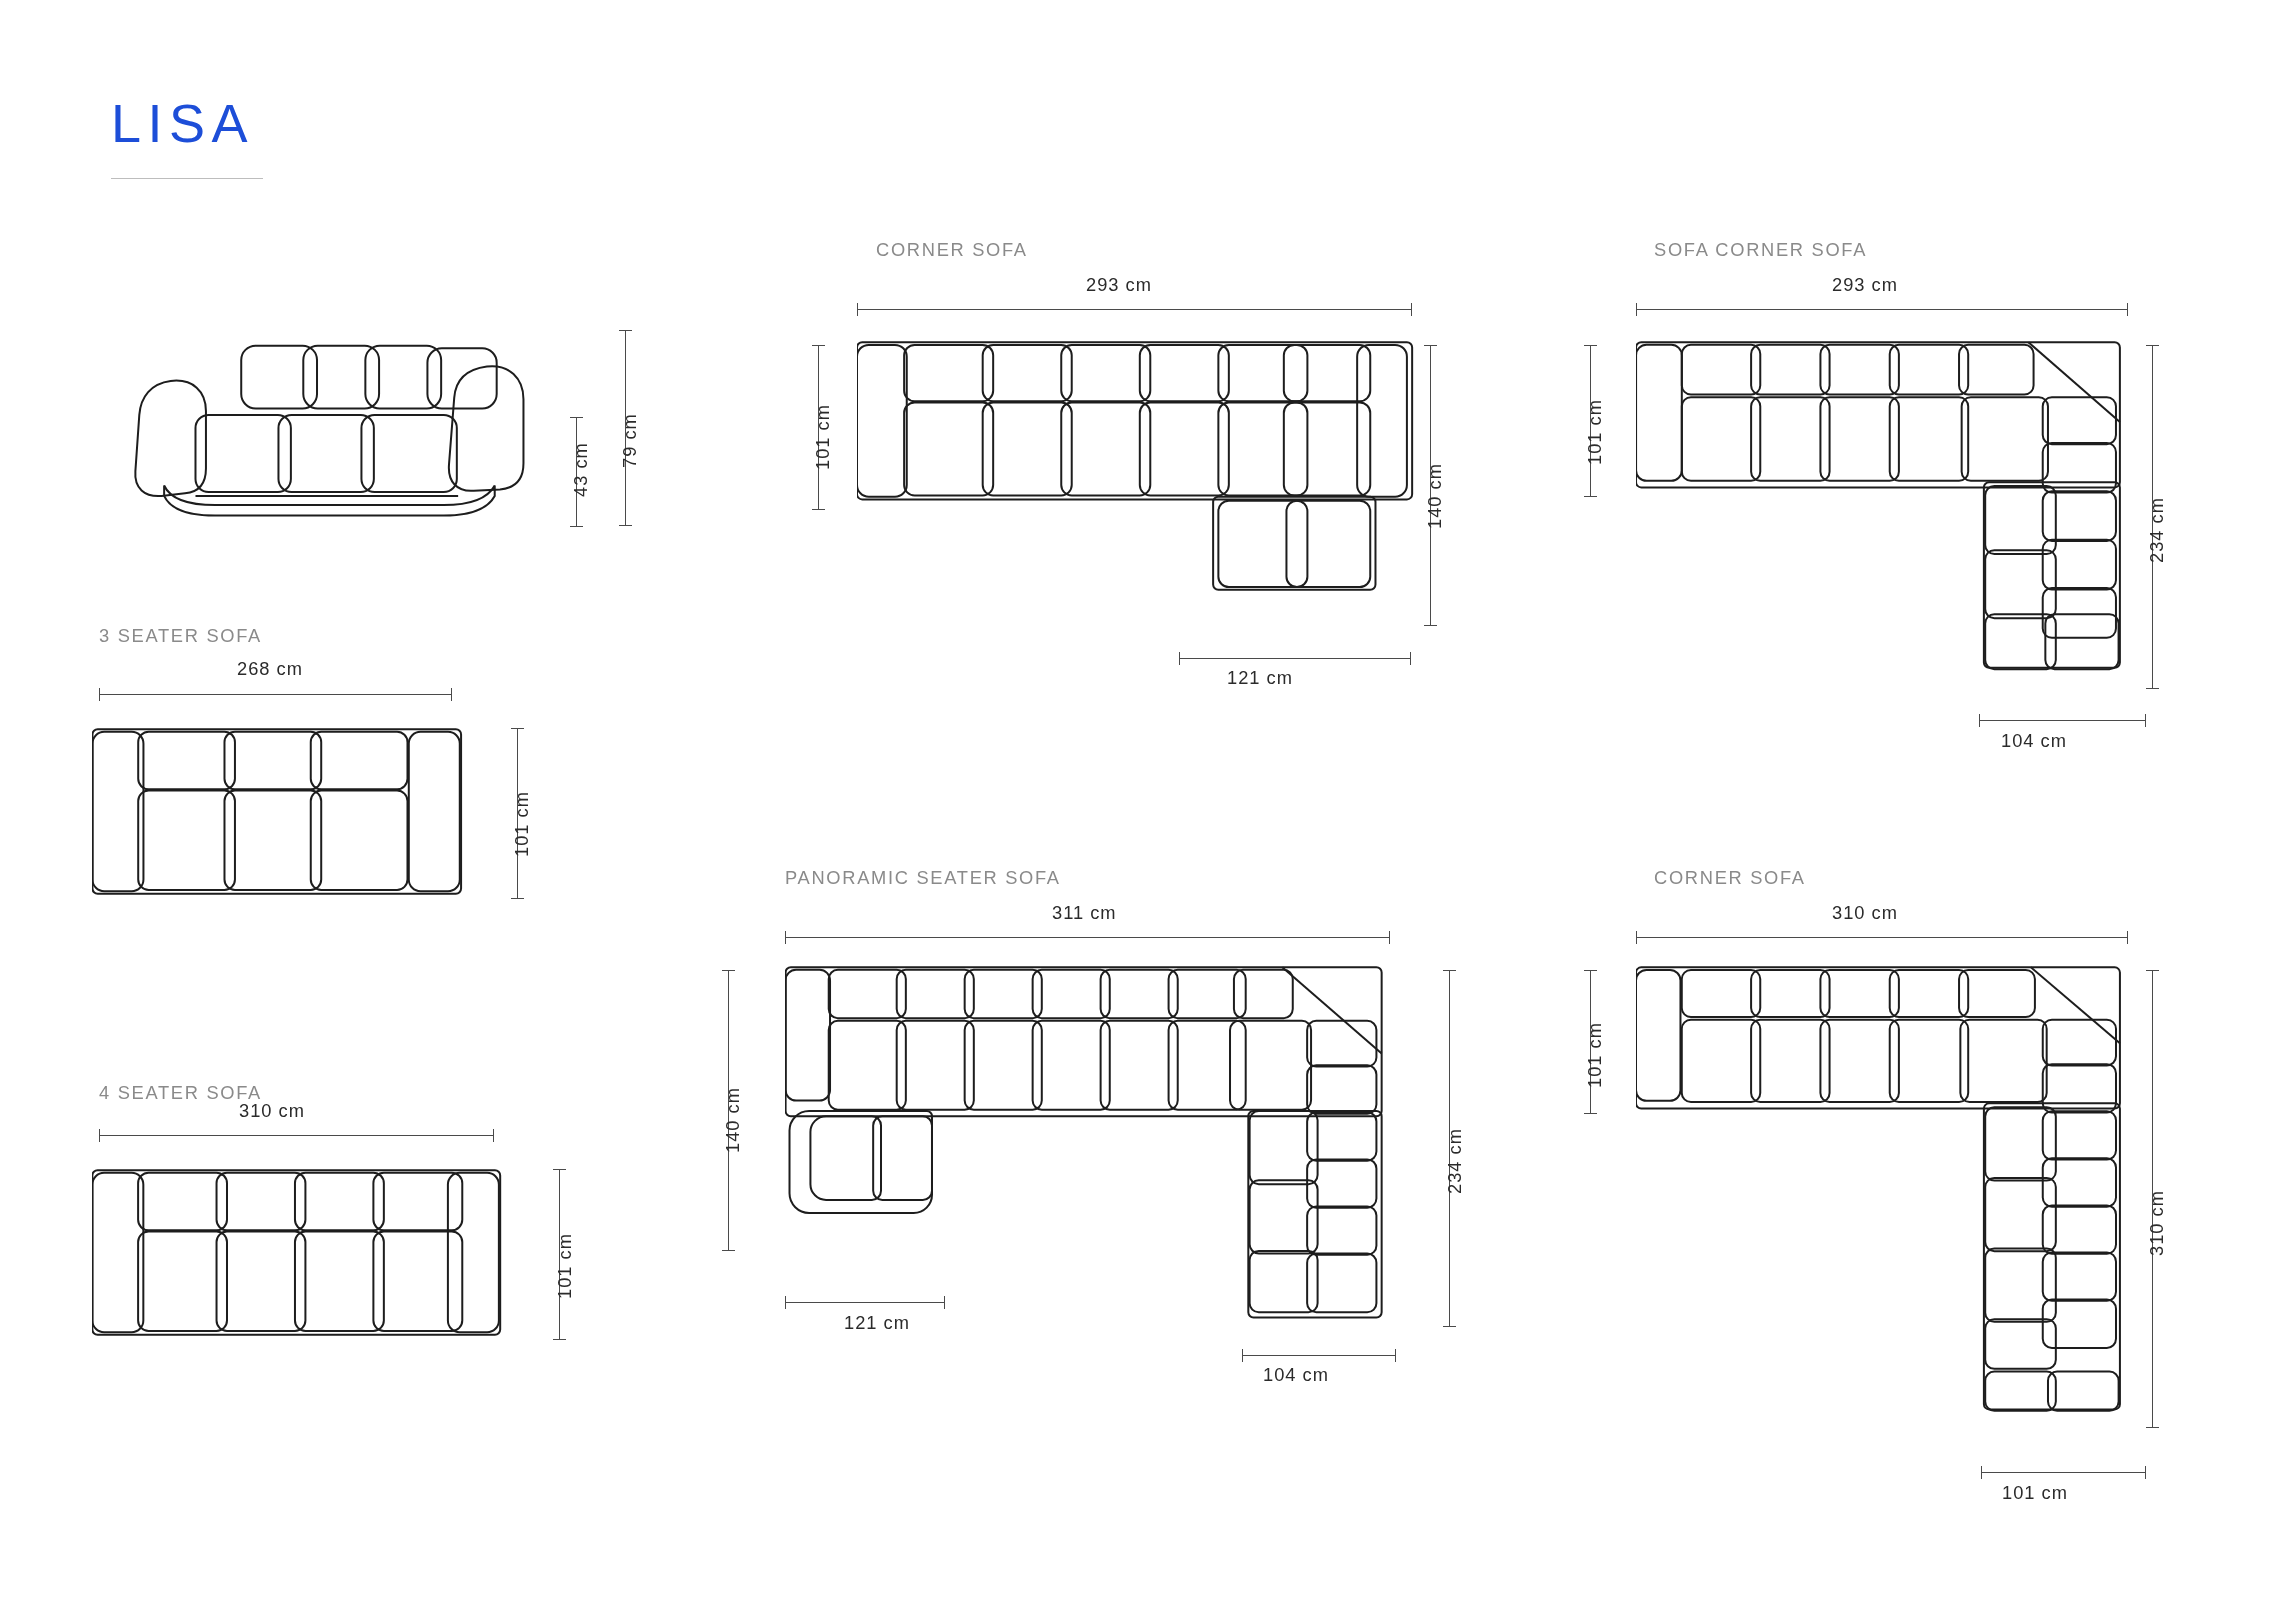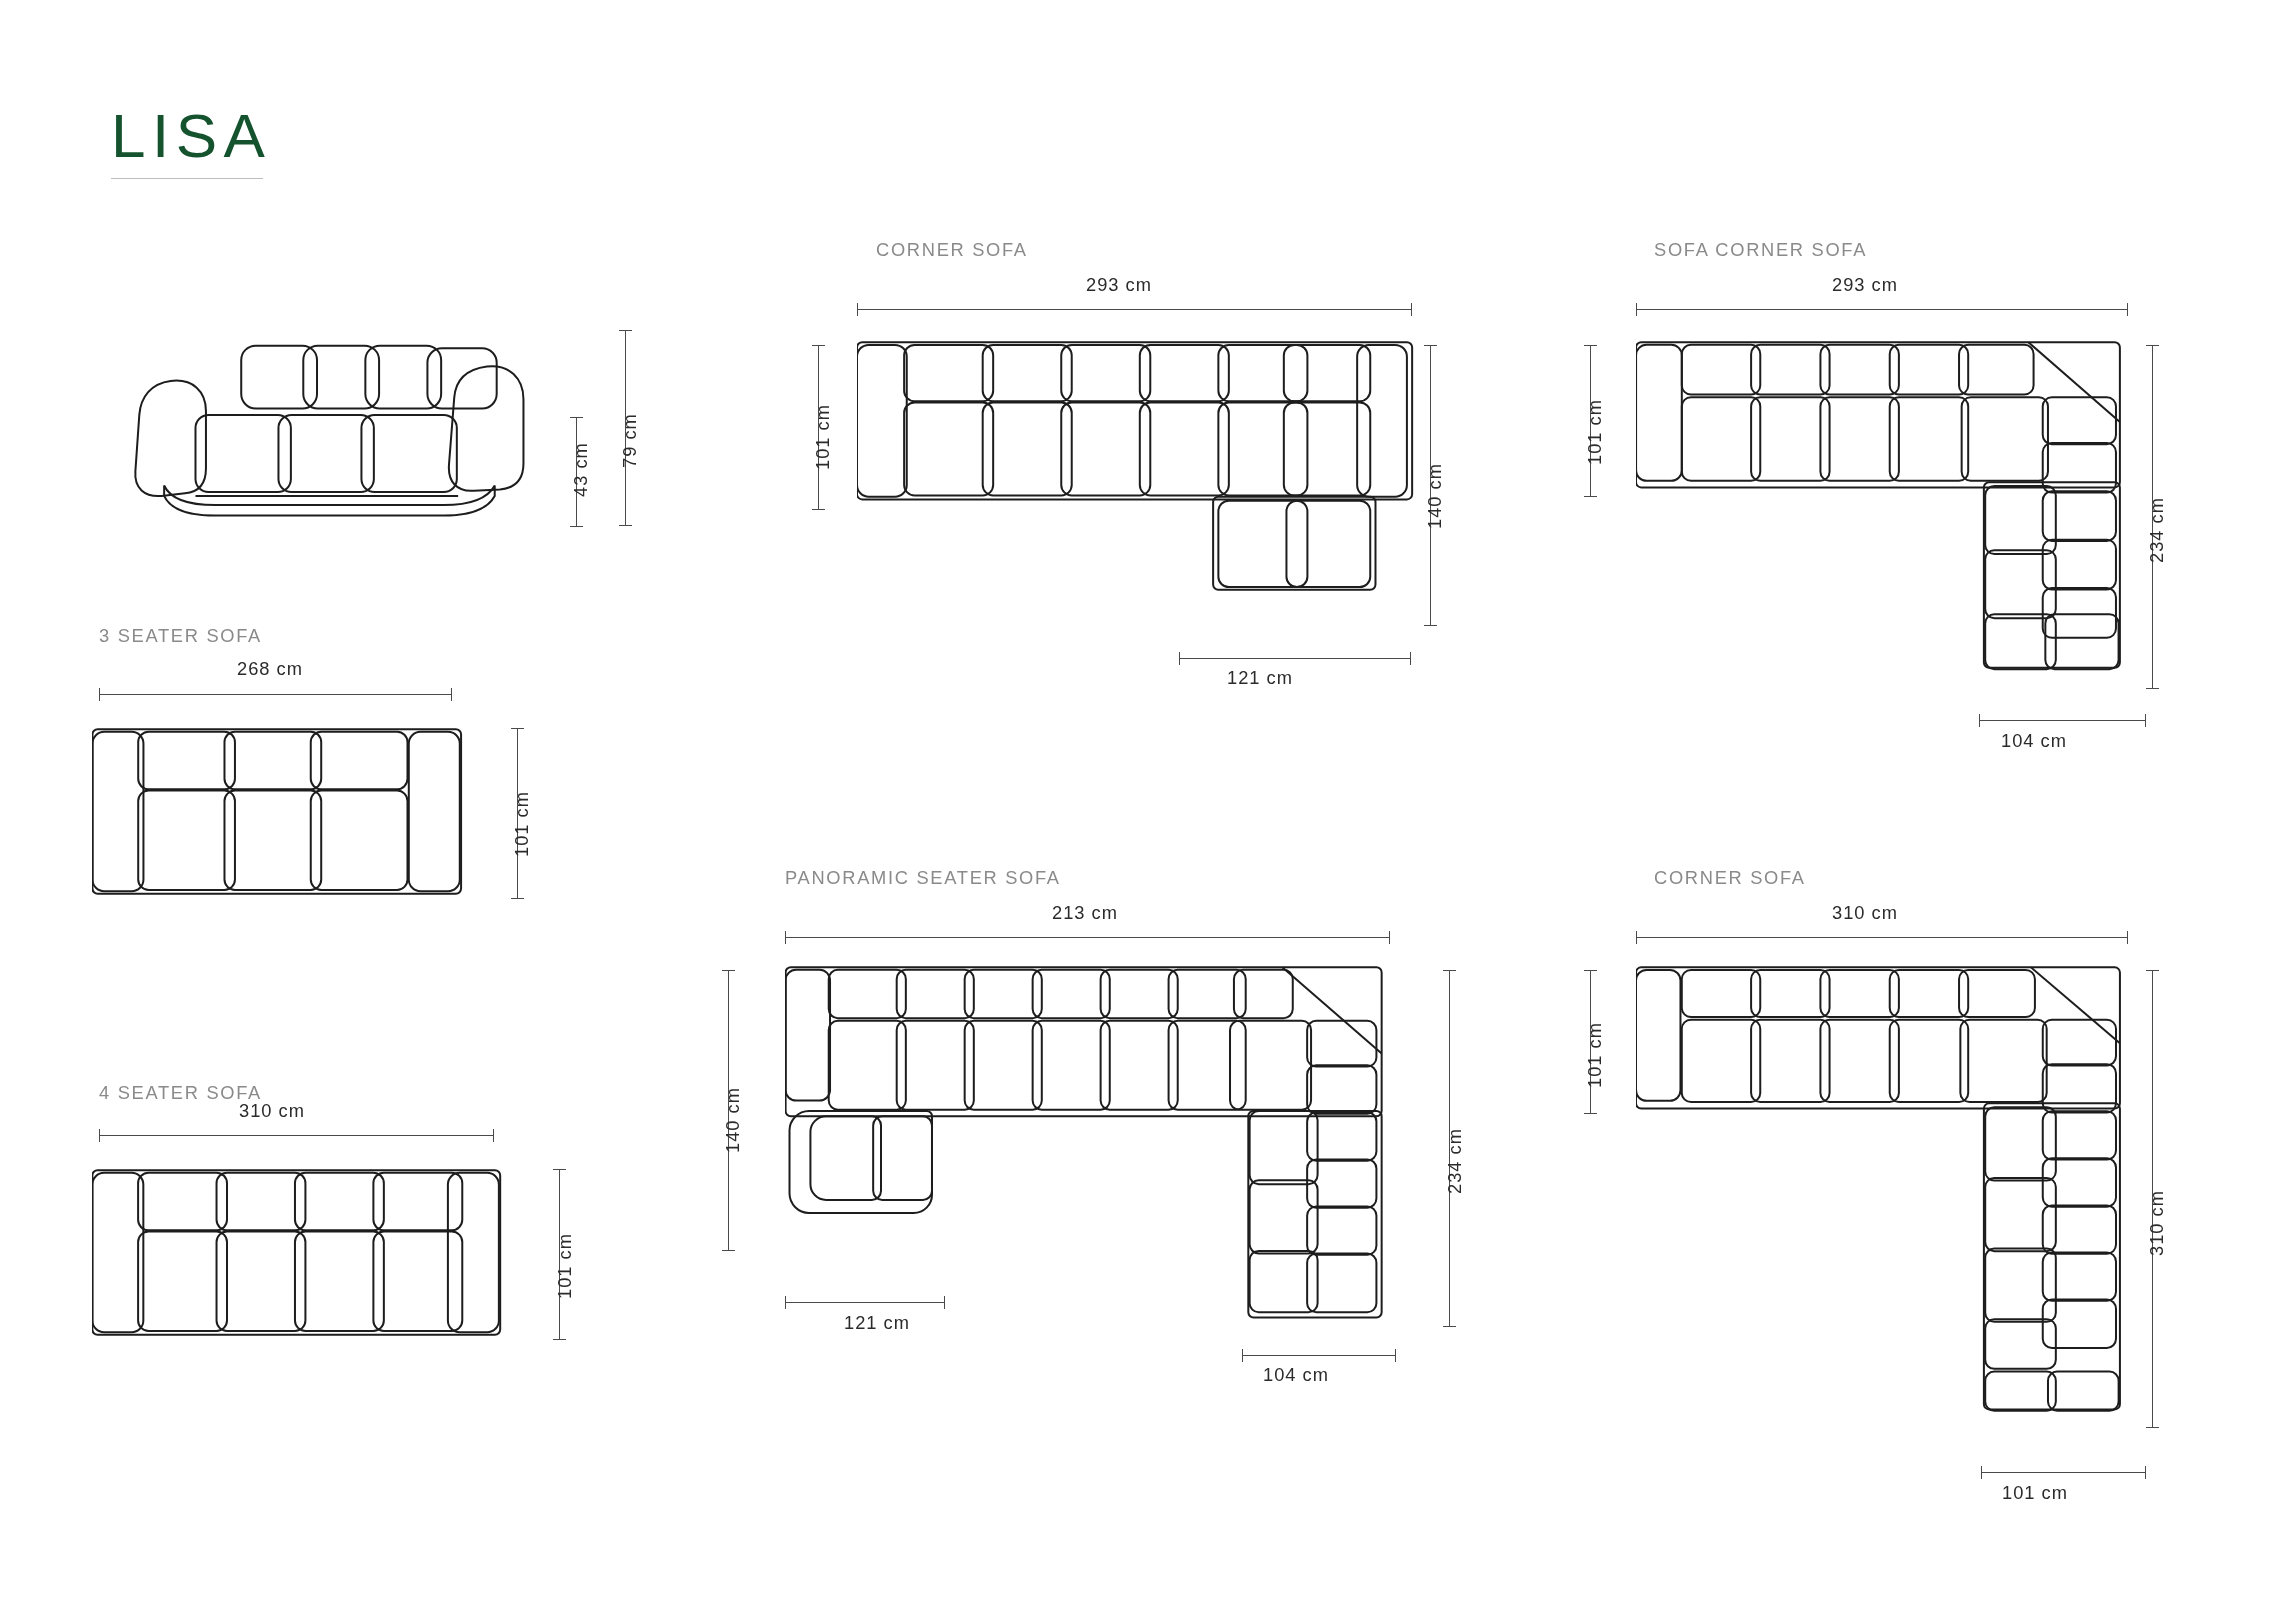--- a/index.html
+++ b/index.html
@@ -1,20 +1,20 @@
 <!DOCTYPE html>
 <html style="font-size:10.5px"><head>
 <meta charset="utf-8">
 <style>
   html,body{margin:0;padding:0;background:#ffffff;}
   body{width:2295px;height:1623px;position:relative;font-family:"Liberation Sans",sans-serif;color:#1a1a1a;overflow:hidden;}
   .root{position:absolute;left:0;top:0;width:2295px;height:1623px;}
 
   
-  .brand{position:absolute;left:111px;top:100px;font-size:62px;letter-spacing:6.5px;font-weight:400;color:#14532d;}
+  .brand{position:absolute;left:111px;top:92px;font-size:54px;letter-spacing:6.5px;font-weight:400;color:#1d4ed8;}
   .brand-rule{position:absolute;left:111px;top:178px;width:152px;height:1.3px;background:#bdbdbd;}
 
   
   .title{position:absolute;font-size:18.3px;letter-spacing:1.7px;color:#8a8a8a;white-space:nowrap;}
   .dimtext{position:absolute;font-size:18.3px;letter-spacing:1px;color:#2b2b2b;white-space:nowrap;}
   .dimtext.vert{transform-origin:0 0;transform:rotate(-90deg);}
 
   
   .dimline-h{position:absolute;height:0.7px;background:#4a4a4a;}
   .dimline-h:before,.dimline-h:after{content:"";position:absolute;top:-5.9px;width:0.7px;height:12.4px;background:#4a4a4a;}
@@ -193,21 +193,21 @@
   </div>
   <div class="dimline-v" style="left:1590px;top:345px;height:152px;"></div>
   <div class="dimtext vert" style="left:1584px;top:465px;">101 cm</div>
   <div class="dimline-v" style="left:2152px;top:345px;height:344px;"></div>
   <div class="dimtext vert" style="left:2146px;top:563px;">234 cm</div>
   <div class="dimline-h" style="left:1979px;top:720px;width:167px;"></div>
   <div class="dimtext" style="left:2001px;top:730px;">104 cm</div>
 
   <div class="title" style="left:785px;top:867px;">PANORAMIC SEATER SOFA</div>
   <div class="dimline-h" style="left:785px;top:937px;width:605px;"></div>
-  <div class="dimtext" style="left:1052px;top:902px;">213 cm</div>
+  <div class="dimtext" style="left:1052px;top:902px;">311 cm</div>
 
   <div class="fig" style="left:785px;top:962px;">
     <svg width="609" height="366" viewBox="0 0 930 560">
 
       <path class="noline" d="M8,8 h896 a8,8 0 0 1 8,8 v212 a8,8 0 0 1 -8,8 h-896 a8,8 0 0 1 -8,-8 v-212 a8,8 0 0 1 8,-8 z"></path>
 
       <line class="noline" x1="760" y1="8" x2="912" y2="140"></line>
 
       <path class="noline" d="M716,228 h188 a8,8 0 0 1 8,8 v300 a8,8 0 0 1 -8,8 h-188 a8,8 0 0 1 -8,-8 v-300 a8,8 0 0 1 8,-8 z"></path>
 

